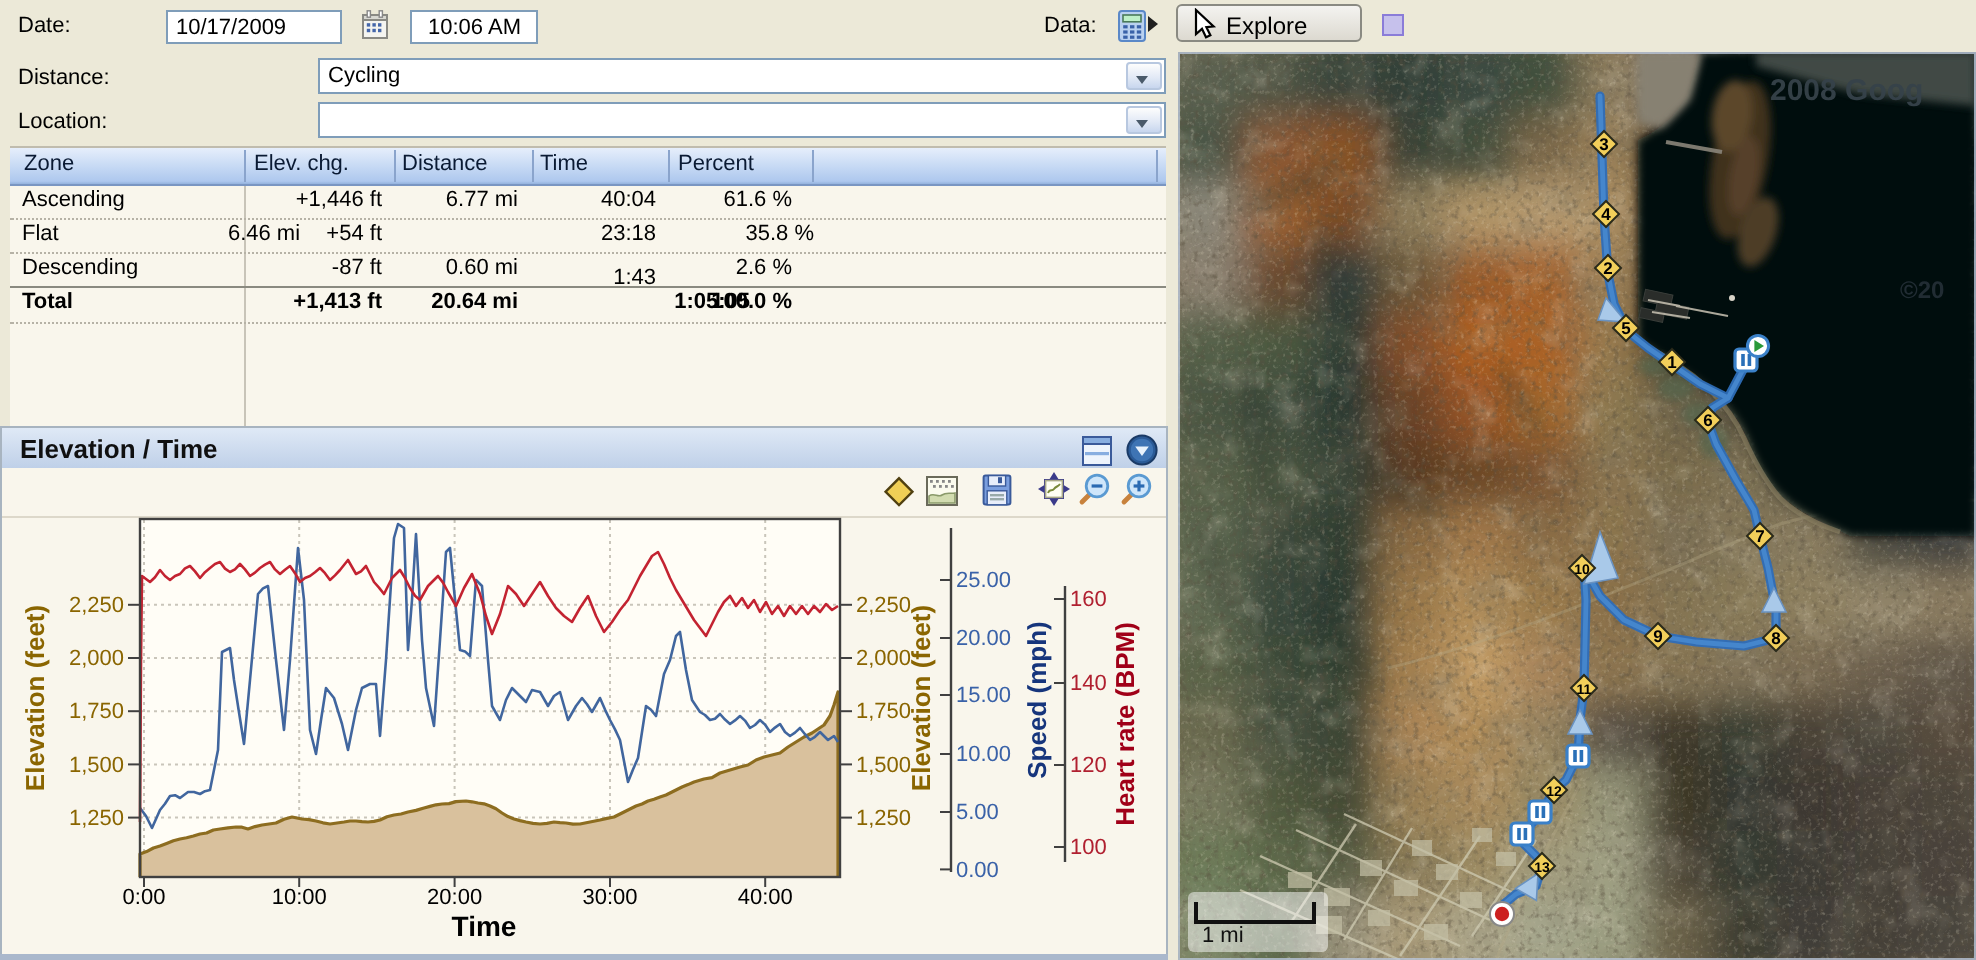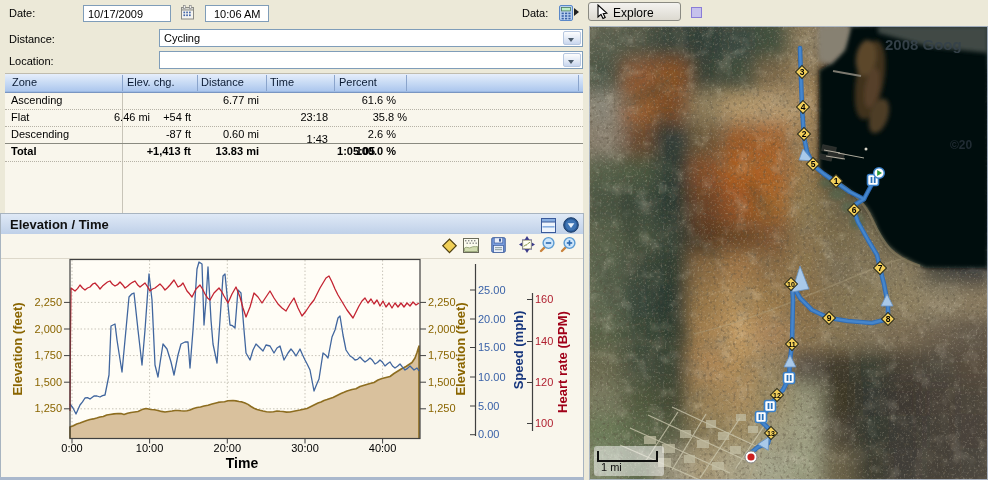--- a/index.html
+++ b/index.html
@@ -77,41 +77,43 @@
     <div class="abs" style="left:261px;top:1px;width:1px;height:16px;background:#8aa4cc"></div>
     <div class="abs" style="left:329px;top:1px;width:1px;height:16px;background:#8aa4cc"></div>
     <div class="abs" style="left:401px;top:1px;width:1px;height:16px;background:#8aa4cc"></div>
     <div class="abs" style="left:573px;top:1px;width:1px;height:16px;background:#8aa4cc"></div>
   </div>
 
   <div class="abs" style="left:117px;top:19px;width:1px;height:121px;background:#c8c4b8"></div>
 
   <div class="abs" style="left:0;top:19px;width:578px;height:16px;border-bottom:1px dotted #b6b2a6">
     <div class="abs" style="left:6px;top:1px">Ascending</div>
+    <div class="abs" style="left:0;top:1px;width:186px;text-align:right">+1,446 ft</div>
     <div class="abs" style="left:0;top:1px;width:254px;text-align:right">6.77 mi</div>
+    <div class="abs" style="left:0;top:1px;width:323px;text-align:right">40:04</div>
     <div class="abs" style="left:0;top:1px;width:391px;text-align:right">61.6 %</div>
   </div>
   <div class="abs" style="left:0;top:36px;width:578px;height:16px;border-bottom:1px dotted #b6b2a6">
     <div class="abs" style="left:6px;top:1px">Flat</div>
     <div class="abs" style="left:0;top:1px;width:186px;text-align:right">+54 ft</div>
     <div class="abs" style="left:0;top:1px;width:254px;text-align:center">6.46 mi</div>
     <div class="abs" style="left:0;top:1px;width:323px;text-align:right">23:18</div>
     <div class="abs" style="left:11px;top:1px;width:391px;text-align:right">35.8 %</div>
   </div>
   <div class="abs" style="left:0;top:53px;width:578px;height:16px;border-bottom:1px solid #8a8a80">
     <div class="abs" style="left:6px;top:1px">Descending</div>
     <div class="abs" style="left:0;top:1px;width:186px;text-align:right">-87 ft</div>
     <div class="abs" style="left:0;top:1px;width:254px;text-align:right">0.60 mi</div>
     <div class="abs" style="left:0;top:6px;width:323px;text-align:right">1:43</div>
     <div class="abs" style="left:0;top:1px;width:391px;text-align:right">2.6 %</div>
   </div>
   <div class="abs" style="left:0;top:70px;width:578px;height:17px;border-bottom:1px dotted #b6b2a6;font-weight:bold">
     <div class="abs" style="left:6px;top:1px">Total</div>
     <div class="abs" style="left:0;top:1px;width:186px;text-align:right">+1,413 ft</div>
-    <div class="abs" style="left:0;top:1px;width:254px;text-align:right">13.83 mi</div>
+    <div class="abs" style="left:0;top:1px;width:254px;text-align:right">20.64 mi</div>
     <div class="abs" style="left:0;top:1px;width:370px;text-align:right">1:05:05</div>
     <div class="abs" style="left:0;top:1px;width:391px;text-align:right">100.0 %</div>
   </div>
 </div>
 
 <div class="abs" style="left:0px;top:213px;width:584px;height:267px;background:#f9f6ec;border:1px solid #a8b4c0;border-bottom:none;box-sizing:border-box">
 
   <div class="abs" style="left:0;top:0;width:582px;height:20px;background:linear-gradient(#dfe9f6,#bfd0e8)">
     <div class="abs" style="left:9px;top:3px;font-size:13px;font-weight:bold;color:#101010">Elevation / Time</div>
 

